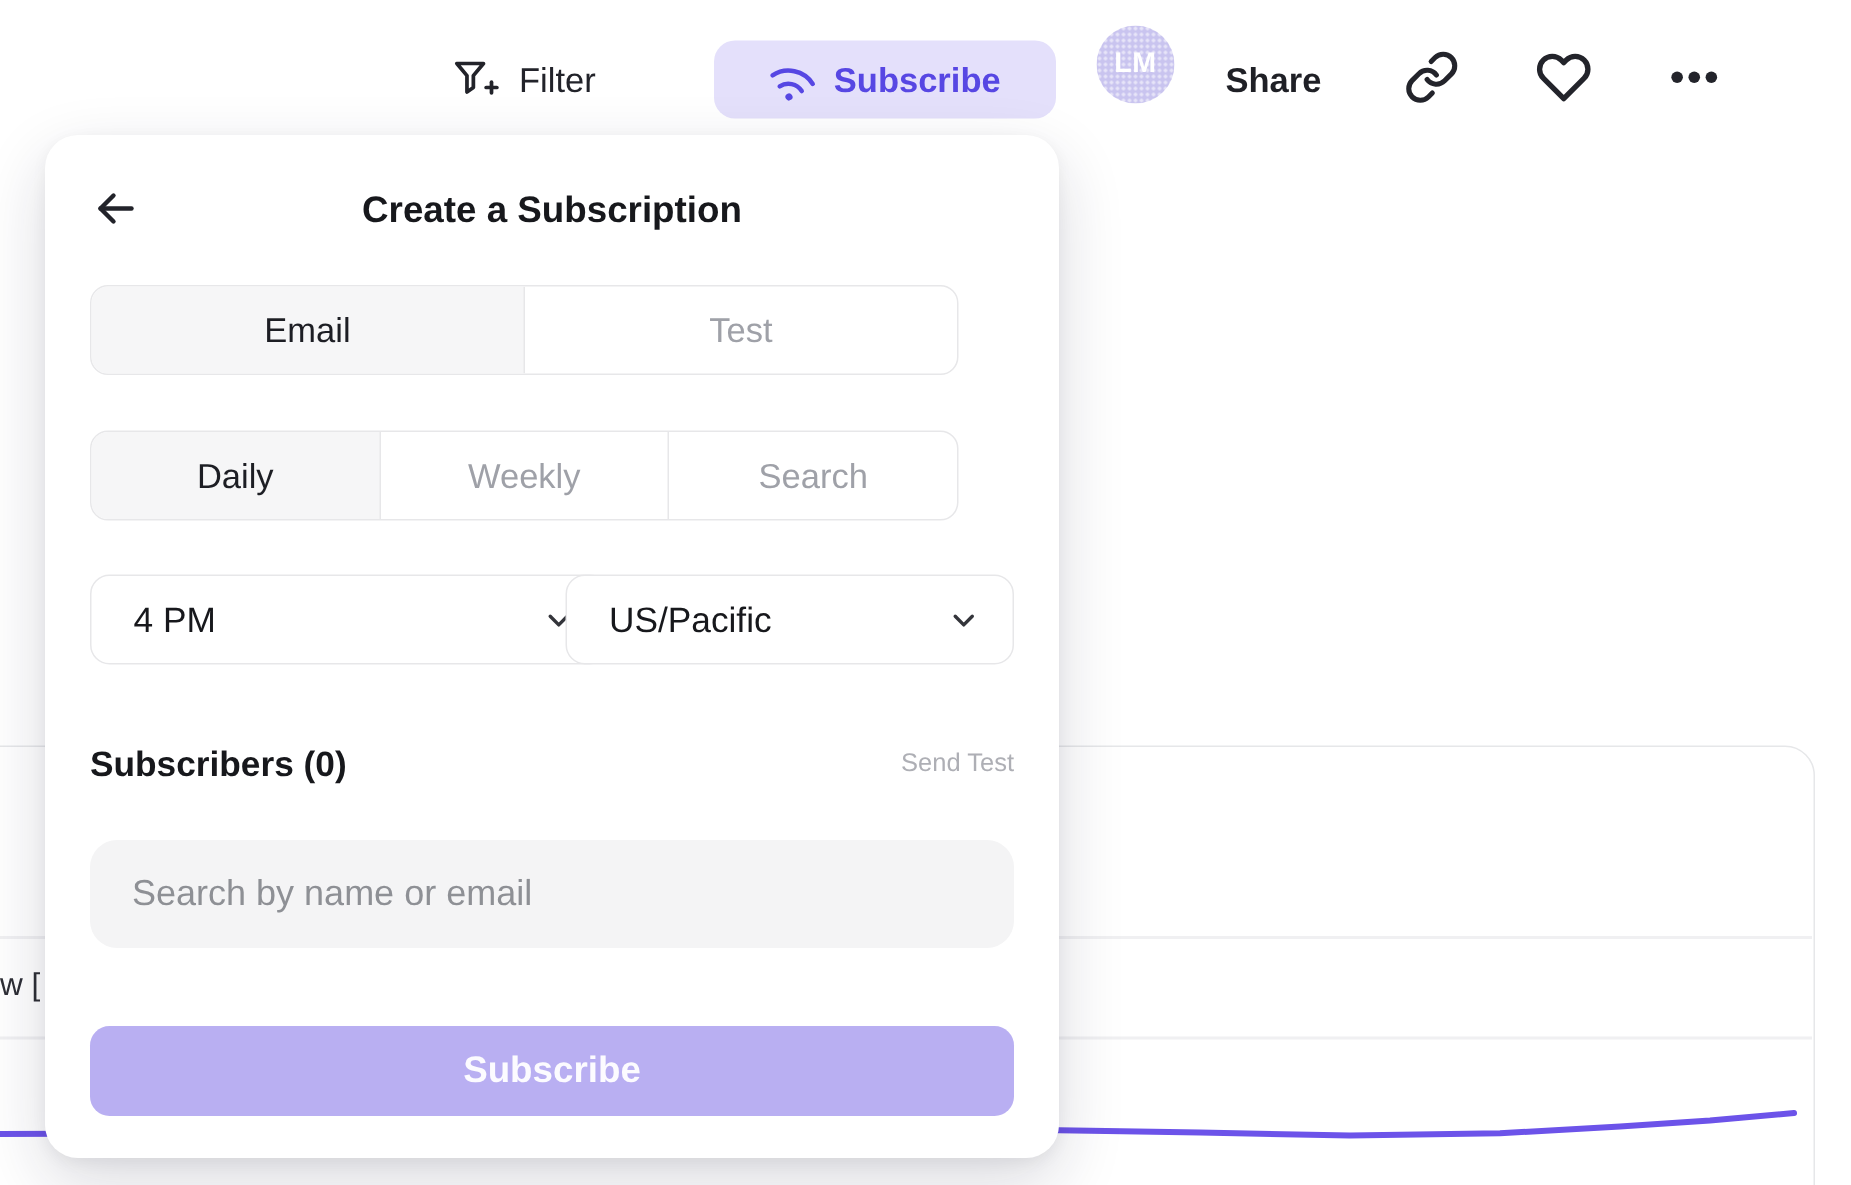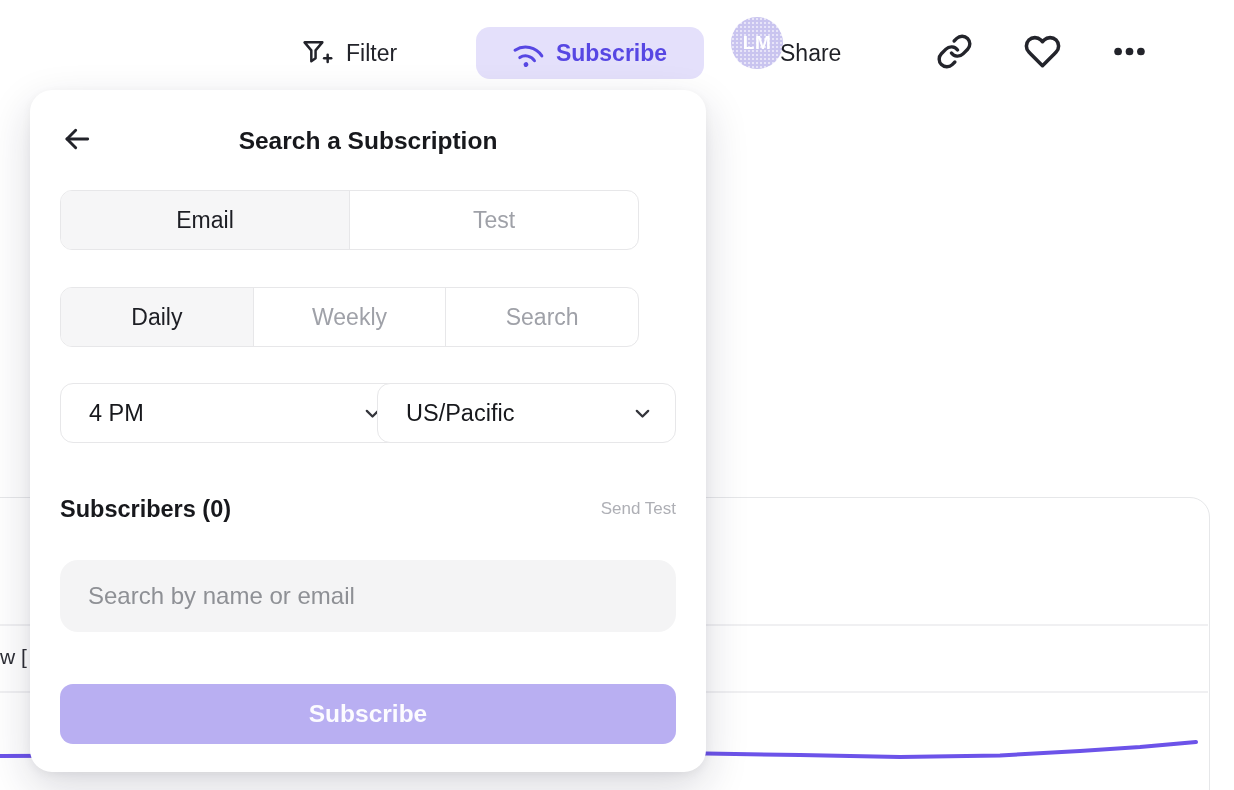--- a/index.html
+++ b/index.html
@@ -12,22 +12,22 @@
     display:flex; align-items:center; gap:13px; font-size:23px; font-weight:500; color:#22232a; cursor:pointer; }
   .subscribe-pill { position:absolute; left:476px; top:27px; width:228px; height:52px; z-index:5;
     background:#E4E0FB; border-radius:14px; display:flex; align-items:center; justify-content:center;
     gap:13px; color:#5747E3; font-size:23px; font-weight:600; cursor:pointer; }
   .avatar { position:absolute; left:731px; top:17px; width:52px; height:52px; border-radius:50%; z-index:5;
     background-color:#C9C4EF;
     background-image:radial-gradient(rgba(255,255,255,.55) 1px, transparent 1.3px);
     background-size:4px 4px;
     display:flex; align-items:center; justify-content:center;
     color:#fff; font-size:19px; font-weight:700; letter-spacing:.5px; cursor:pointer; }
-  .share-label { position:absolute; left:780px; top:27px; height:52px; z-index:5;
-    display:flex; align-items:center; font-size:23px; font-weight:400; color:#1f2026; cursor:pointer; }
+  .share-label { position:absolute; left:817px; top:27px; height:52px; z-index:5;
+    display:flex; align-items:center; font-size:23px; font-weight:700; color:#1f2026; cursor:pointer; }
   .icon-btn { position:absolute; top:33px; width:37px; height:37px; color:#23242b; z-index:5; cursor:pointer; }
   .icon-link  { left:936px; }
   .icon-heart { left:1024px; }
   .icon-more  { left:1111px; }
 
   
   .bg-card { position:absolute; left:-30px; top:497px; width:1240px; height:420px; z-index:1;
     background:#fff; border:1.5px solid #E6E7E9; border-top-right-radius:20px; }
   .gridline { position:absolute; left:0; width:1208px; height:1.5px; background:#F0F0F2; z-index:1; }
   .gridline-1 { top:624px; }
@@ -142,21 +142,21 @@
   </div>
 
   <div class="modal">
 
     <div class="back-btn">
       <svg width="32" height="32" viewBox="0 0 24 24" fill="none" stroke="currentColor" stroke-width="2.2" stroke-linecap="round" stroke-linejoin="round">
         <line x1="20" y1="12" x2="4.5" y2="12"></line>
         <polyline points="11 5.5 4.5 12 11 18.5"></polyline>
       </svg>
     </div>
-    <div class="modal-title">Search a Subscription</div>
+    <div class="modal-title">Create a Subscription</div>
 
     <div class="seg seg-channel">
       <div class="seg-cell selected">Email</div>
       <div class="seg-cell">Test</div>
     </div>
 
     <div class="seg seg-frequency">
       <div class="seg-cell selected">Daily</div>
       <div class="seg-cell">Weekly</div>
       <div class="seg-cell">Search</div>

